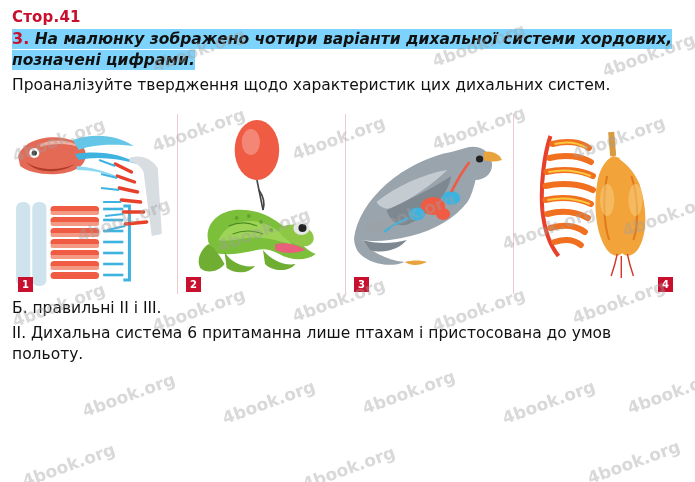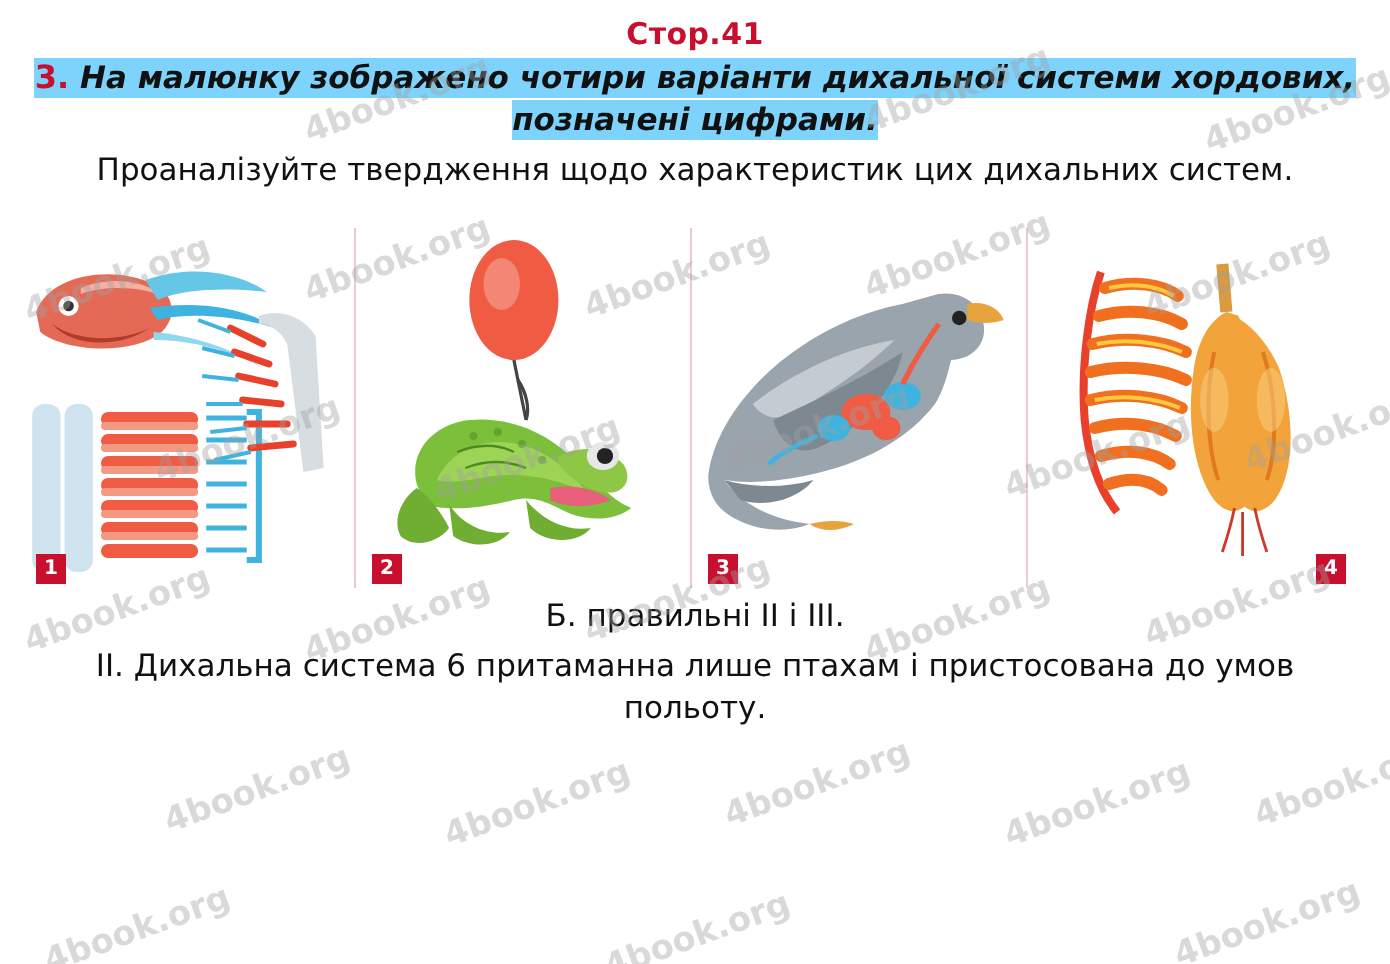--- a/index.html
+++ b/index.html
@@ -14,21 +14,20 @@
     color: #111111;
     overflow: hidden;
     position: relative;
   }
   .page {
     position: relative;
     width: 695px;
     height: 482px;
     box-sizing: border-box;
     padding: 8px 12px 0 12px;
-    text-align: center;
   }
   .page-ref {
     color: #c8102e;
     font-weight: bold;
     font-size: 15px;
     letter-spacing: 0.2px;
     margin: 0 0 2px 0;
   }
   .question-block {
     margin: 0 0 2px 0;

